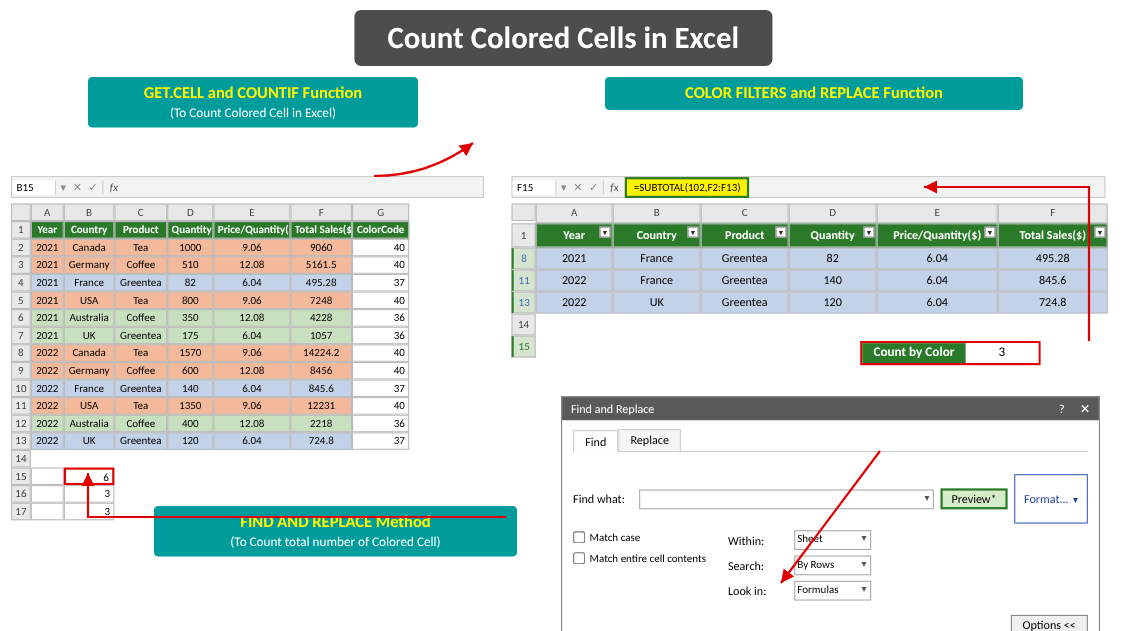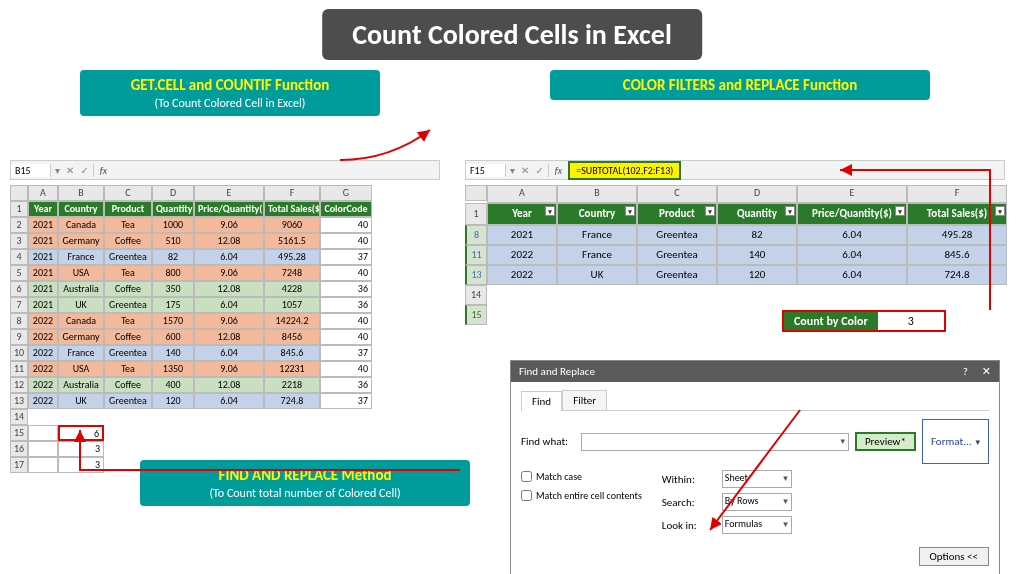--- a/index.html
+++ b/index.html
@@ -37,21 +37,21 @@
 .lw-a{width:30px}.lw-b{width:46px}.lw-c{width:48px}.lw-d{width:42px}.lw-e{width:70px}.lw-f{width:56px}.lw-g{width:52px}
 .rw-a{width:70px}.rw-b{width:80px}.rw-c{width:80px}.rw-d{width:80px}.rw-e{width:110px}.rw-f{width:100px}
 .count-box { position: absolute; top: 310px; left: 782px; display: flex; height: 22px; border: 2px solid #e00000; }
 .count-lbl { background: #2a7a2a; color: #fff; font-weight: bold; padding: 2px 10px; font-size: 12px; }
 .count-val { background: #fff; padding: 2px 30px; font-size: 12px; text-align: center; }
 
 .dialog { position: absolute; top: 360px; left: 510px; width: 490px; background: #fff; border: 1px solid #888; font-size: 11px; }
 .dlg-title { background: #5a5a5a; color: #fff; padding: 4px 8px; display: flex; justify-content: space-between; align-items: center; font-size: 11px; }
 .dlg-close { display: flex; gap: 14px; color: #fff; }
 .dlg-body { padding: 8px 10px 10px; }
-.tabs { display: flex; border-bottom: 1px solid #ccc; margin-bottom: 8px; }
+.tabs { display: flex; border-bottom: 1px solid #ccc; margin-bottom: 20px; }
 .tab { padding: 3px 10px; border: 1px solid #ccc; border-bottom: none; font-size: 11px; background: #f5f5f5; }
 .tab.active { background: #fff; position: relative; top: 1px; }
 .frm-row { display: flex; align-items: center; margin-bottom: 5px; gap: 6px; }
 .lbl { width: 54px; }
 .txtbox { border: 1px solid #aaa; height: 18px; flex: 1; background: #fff; }
 .combo { border: 1px solid #aaa; height: 18px; width: 70px; background: #fff; font-size: 10px; padding: 0 2px; position: relative; }
 .combo::after { content: "▾"; position: absolute; right: 3px; top: 1px; color: #555; font-size: 9px; }
 .btn { border: 1px solid #888; background: #f0f0f0; padding: 2px 10px; font-size: 11px; cursor: pointer; }
 .preview-btn { background: #d5ecc8; border: 2px solid #2a7a2a; padding: 1px 8px; font-size: 11px; }
 .format-btn { border: 1px solid #4060c0; color: #2040a0; padding: 15px 8px; font-size: 11px; position: relative; }
@@ -326,21 +326,21 @@
   <div class="dlg-title">
     <span>Find and Replace</span>
     <span class="dlg-close">
         <span>?</span>
         <span>✕</span>
       </span>
   </div>
   <div class="dlg-body">
     <div class="tabs">
       <div class="tab active">Find</div>
-      <div class="tab">Filter</div>
+      <div class="tab">Replace</div>
     </div>
     <div class="frm-row">
       <span class="lbl">Find what:</span>
       <div class="txtbox" style="flex:1;position:relative">
           <span style="position:absolute;right:3px;top:1px;font-size:9px;color:#555">▾</span>
         </div>
       <span class="preview-btn">Preview*</span>
       <span class="format-btn">Format...</span>
     </div>
     <div style="display:flex;gap:20px;margin-top:6px">

